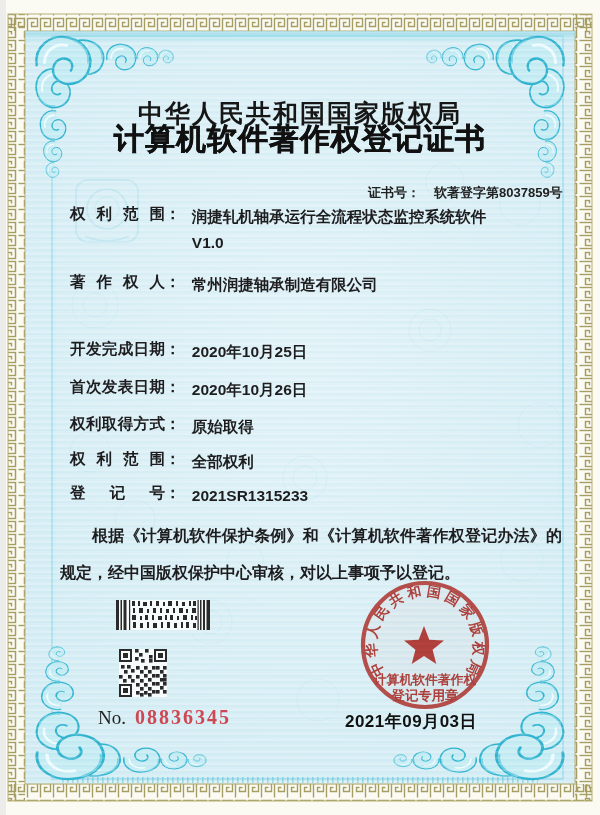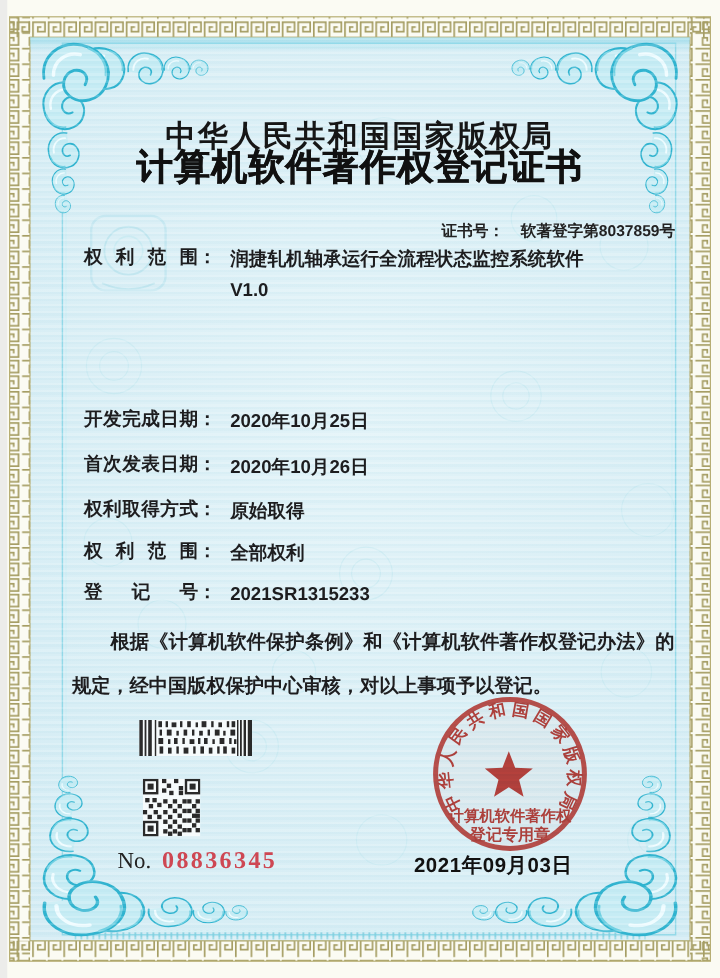--- a/index.html
+++ b/index.html
@@ -151,20 +151,24 @@
 
   <div class="txt title">中华人民共和国国家版权局</div>
   <div class="txt subtitle">计算机软件著作权登记证书</div>
   <div class="txt certno">
     <span>证书号：</span><span class="gap"></span><span>软著登字第8037859号</span>
   </div>
 
   <div class="row" style="top:204px">
     <span class="flabel">权利范围</span><span class="fcolon">：</span>
     <span class="fvalue"><span>润捷轧机轴承运行全流程状态监控系统软件</span><span class="fline2">V1.0</span></span>
+  </div>
+  <div class="row" style="top:272px">
+    <span class="flabel">著作权人</span><span class="fcolon">：</span>
+    <span class="fvalue">常州润捷轴承制造有限公司</span>
   </div>
   <div class="row" style="top:339px">
     <span class="flabel">开发完成日期</span><span class="fcolon">：</span>
     <span class="fvalue">2020年10月25日</span>
   </div>
   <div class="row" style="top:377px">
     <span class="flabel">首次发表日期</span><span class="fcolon">：</span>
     <span class="fvalue">2020年10月26日</span>
   </div>
   <div class="row" style="top:449px">

